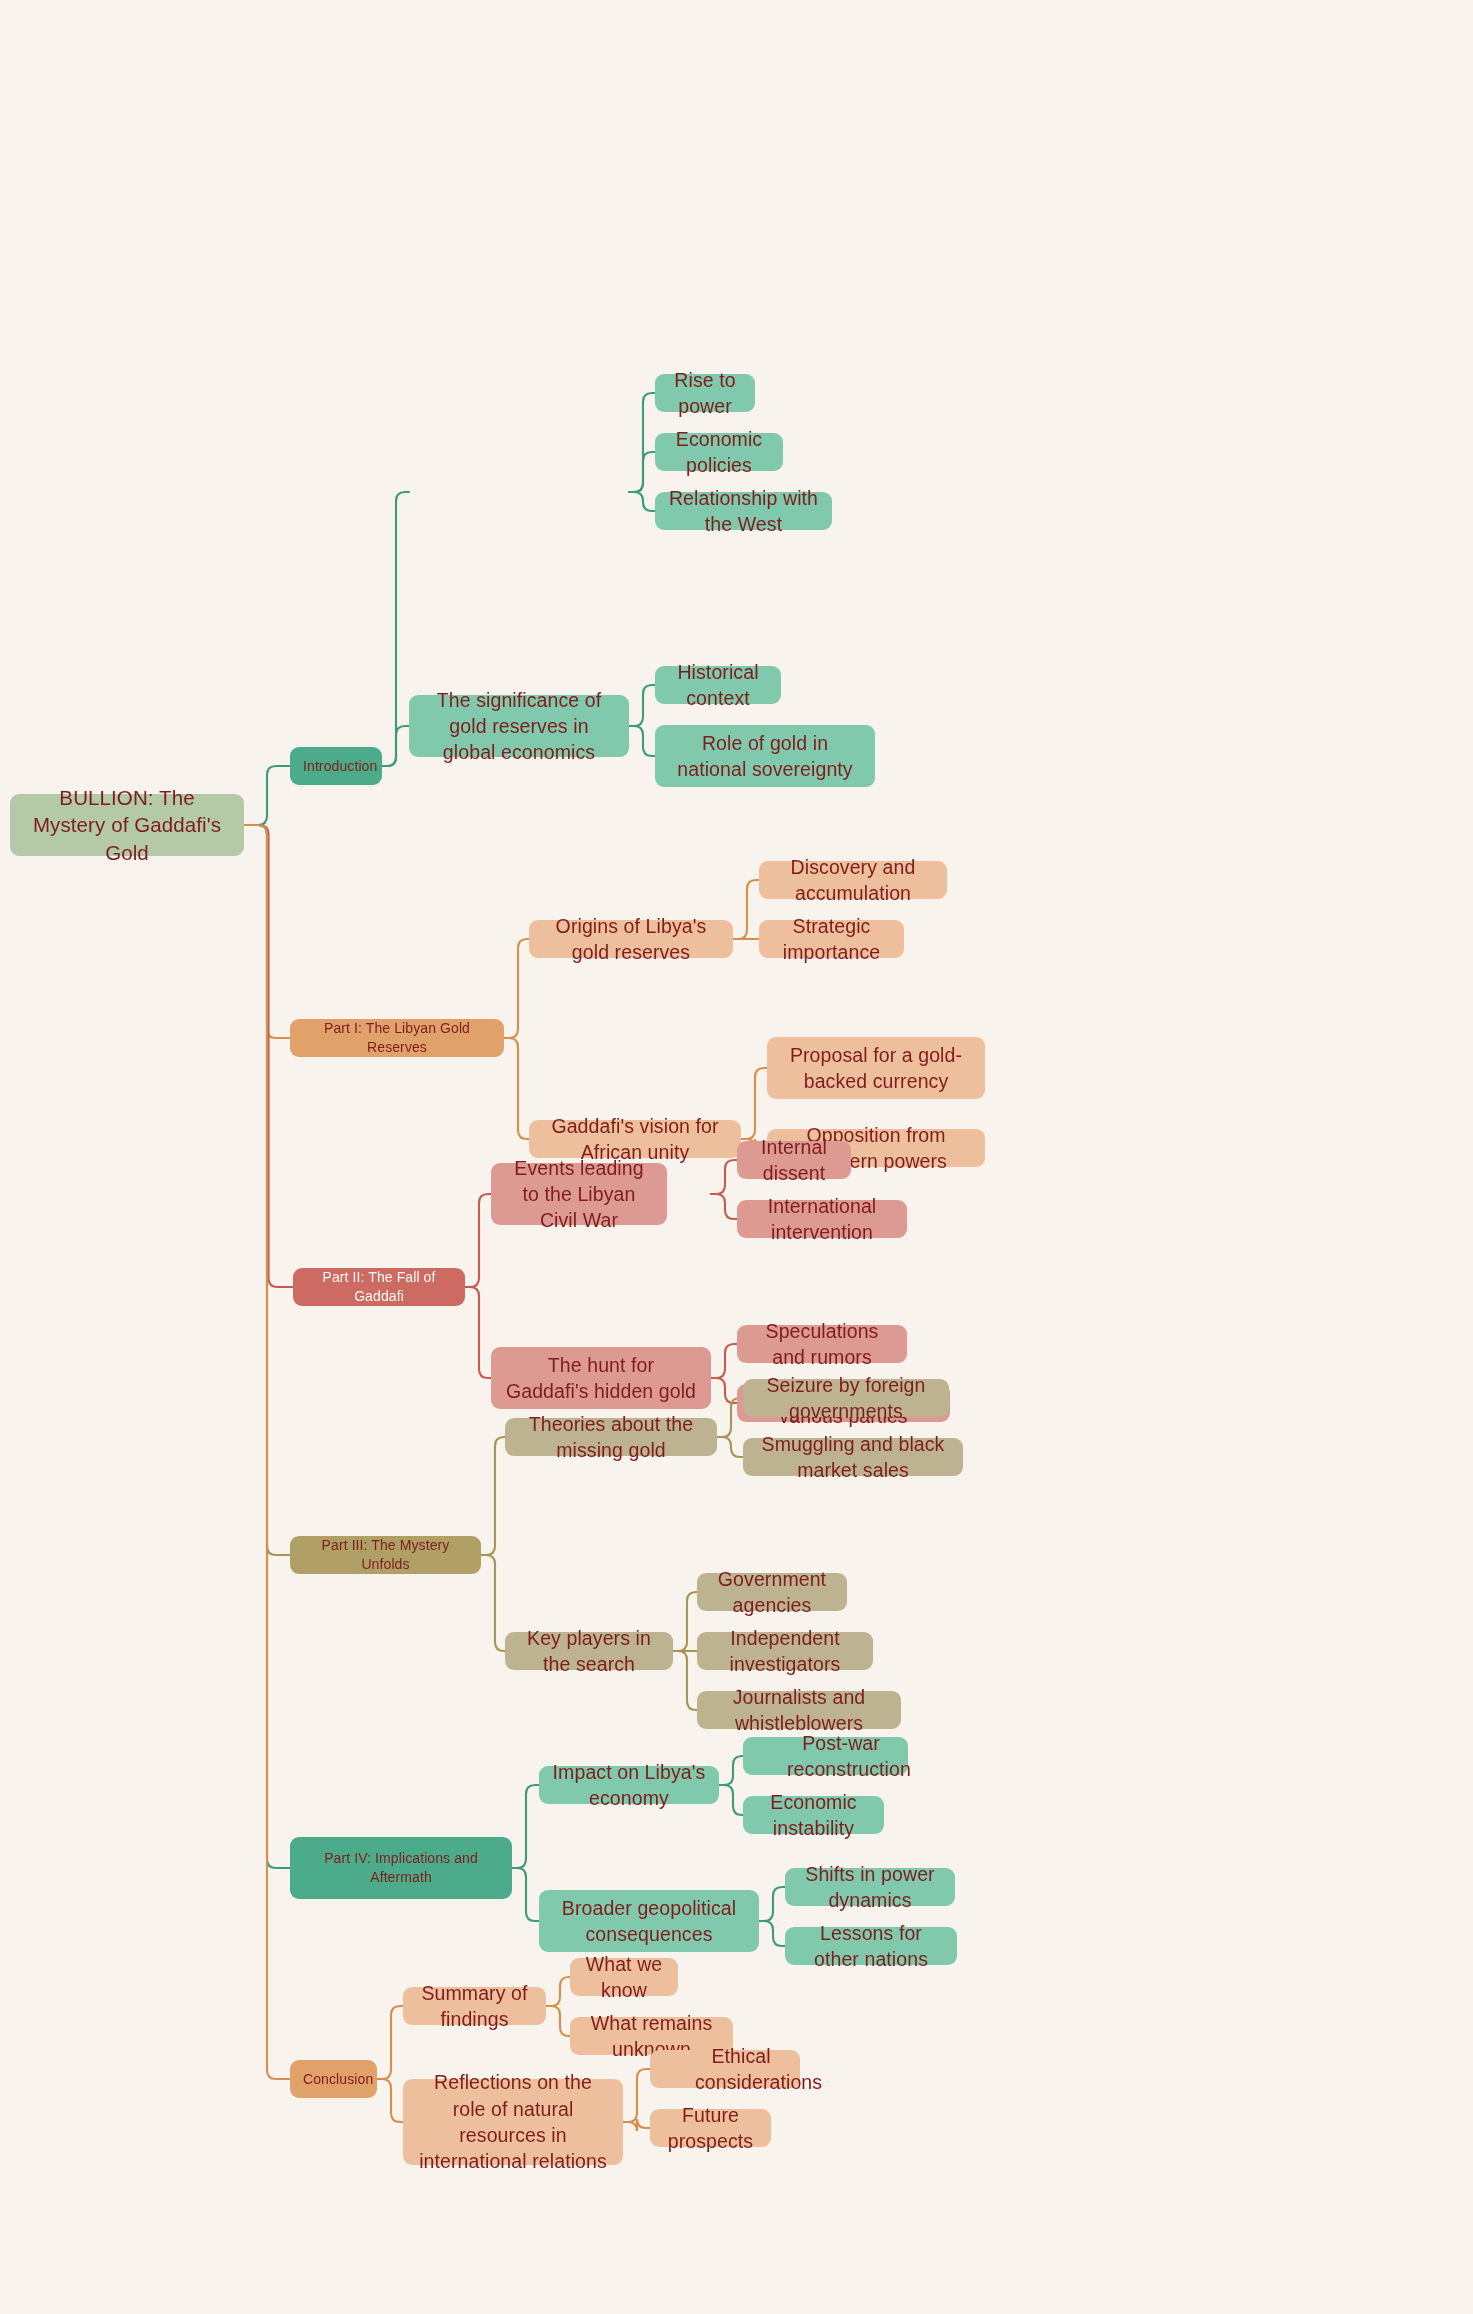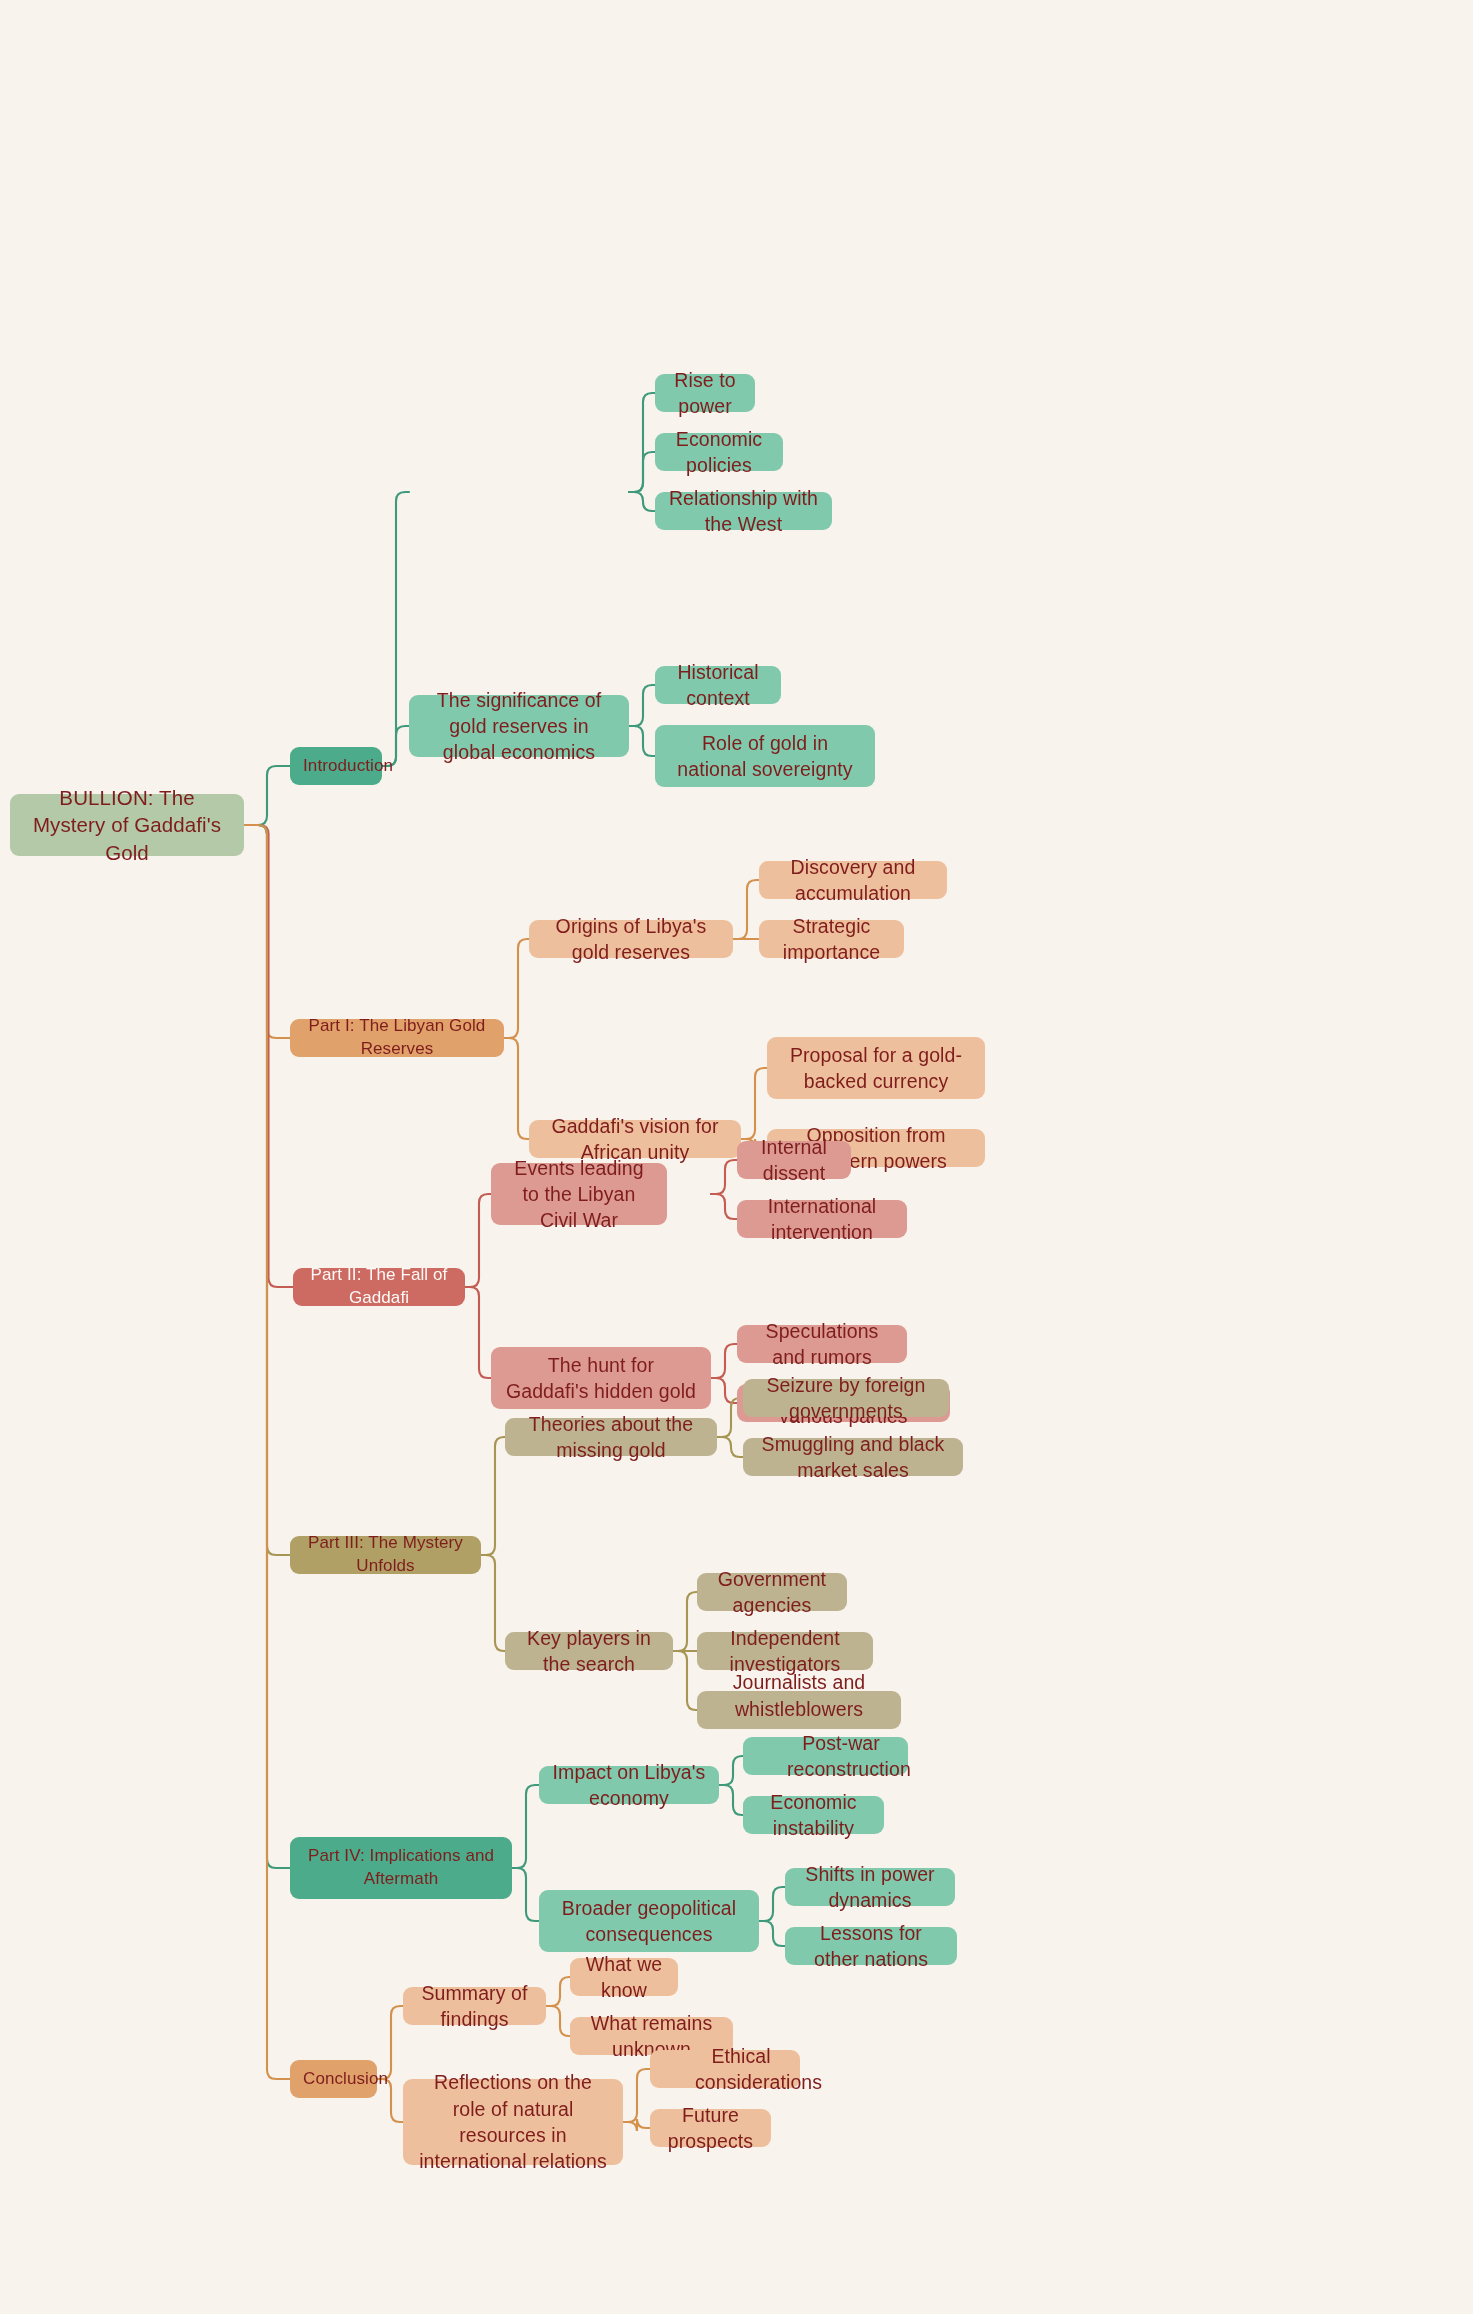--- a/index.html
+++ b/index.html
@@ -18,21 +18,21 @@
     text-align:center;
     border-radius:9px;
     padding:7px 13px;
     line-height:1.35;
     color:#7f1d1d;
     letter-spacing:.1px;
     z-index:2;
   }
   .node span{display:block;width:100%;}
   .root{font-size:20.5px;}
-  .l1{font-size:17px;}
+  .l1{font-size:14px;}
   .l2{font-size:19.5px;}
   .l3{font-size:19.5px;}
   .white-text{color:#fdfaf8;}
 </style>
 </head>
 <body>
 
 <div id="map">
   <svg id="wires">
       <path d="M244,825 L258,825 Q267,825 267,816 L267,775 Q267,766 276,766 L290,766" fill="none" stroke="#3f9a7c" stroke-width="2.1" stroke-linecap="round"></path>
@@ -160,21 +160,21 @@
     </div>
     <div class="node l2" style="left: 505px; top: 1632px; width: 168px; height: 38px; background: rgb(189, 179, 145);">
       <span>Key players in the search</span>
     </div>
     <div class="node l3" style="left: 697px; top: 1573px; width: 150px; height: 38px; background: rgb(189, 179, 145);">
       <span>Government agencies</span>
     </div>
     <div class="node l3" style="left: 697px; top: 1632px; width: 176px; height: 38px; background: rgb(189, 179, 145);">
       <span>Independent investigators</span>
     </div>
-    <div class="node l3" style="left: 697px; top: 1691px; width: 204px; height: 38px; background: rgb(189, 179, 145); align-items: flex-end;">
+    <div class="node l3" style="left: 697px; top: 1691px; width: 204px; height: 38px; background: rgb(189, 179, 145);">
       <span>Journalists and whistleblowers</span>
     </div>
     <div class="node l1" style="left: 290px; top: 1837px; width: 222px; height: 62px; background: rgb(76, 171, 138);">
       <span>Part IV: Implications and Aftermath</span>
     </div>
     <div class="node l2" style="left: 539px; top: 1766px; width: 180px; height: 38px; background: rgb(129, 201, 172);">
       <span>Impact on Libya's economy</span>
     </div>
     <div class="node l3" style="left: 743px; top: 1737px; width: 165px; height: 38px; background: rgb(129, 201, 172); padding-left: 44px;">
       <span>Post-war reconstruction</span>

